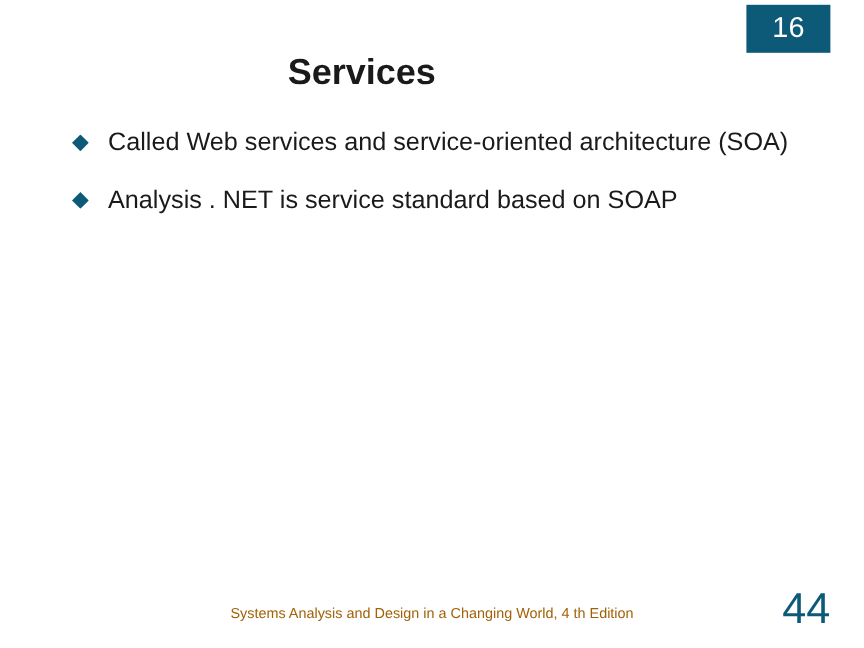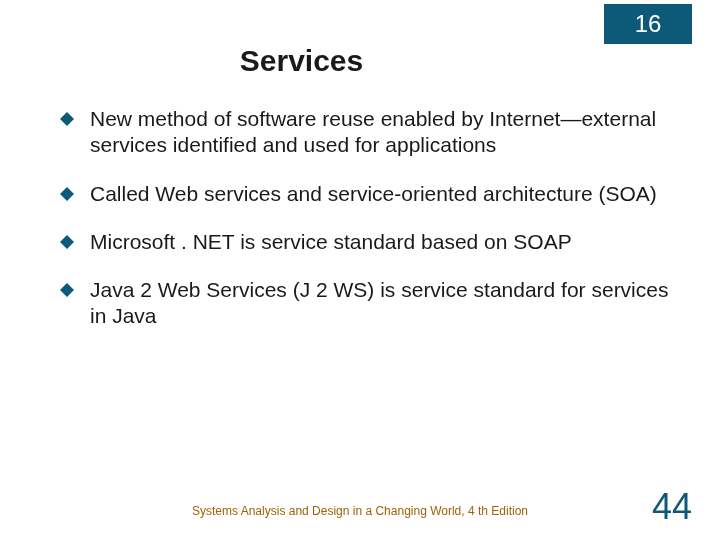--- a/index.html
+++ b/index.html
@@ -7,21 +7,21 @@
   body {
     font-family: Arial, Helvetica, sans-serif;
     background: #ffffff;
     position: relative;
     overflow: hidden;
   }
   .chapter-box {
     position: absolute;
     top: 4px;
     right: 28px;
-    width: 88px;
+    width: 70px;
     height: 40px;
     background: #0d5a78;
     color: #ffffff;
     font-size: 24px;
     display: flex;
     align-items: center;
     justify-content: center;
   }
   .title {
     position: absolute;
@@ -82,36 +82,24 @@
   <span>16</span>
 </div>
 
 <h1 class="title">Services</h1>
 
 <div class="content">
   <div class="bullet-item">
     <svg class="bullet-icon" viewBox="0 0 10 10">
         <polygon points="5,0 10,5 5,10 0,5" fill="currentColor"></polygon>
       </svg>
-    <div class="bullet-text">New method of software reuse enabled by Internet—external services identified and used for applications</div>
-  </div>
-  <div class="bullet-item">
-    <svg class="bullet-icon" viewBox="0 0 10 10">
-        <polygon points="5,0 10,5 5,10 0,5" fill="currentColor"></polygon>
-      </svg>
     <div class="bullet-text">Called Web services and service-oriented architecture (SOA)</div>
   </div>
   <div class="bullet-item">
     <svg class="bullet-icon" viewBox="0 0 10 10">
         <polygon points="5,0 10,5 5,10 0,5" fill="currentColor"></polygon>
       </svg>
-    <div class="bullet-text">Microsoft . NET is service standard based on SOAP</div>
-  </div>
-  <div class="bullet-item">
-    <svg class="bullet-icon" viewBox="0 0 10 10">
-        <polygon points="5,0 10,5 5,10 0,5" fill="currentColor"></polygon>
-      </svg>
-    <div class="bullet-text">Java 2 Web Services (J 2 WS) is service standard for services in Java</div>
+    <div class="bullet-text">Analysis . NET is service standard based on SOAP</div>
   </div>
 </div>
 
 <div class="footer-text">Systems Analysis and Design in a Changing World, 4 th Edition</div>
 <div class="page-number">44</div>
 
 </body></html>

